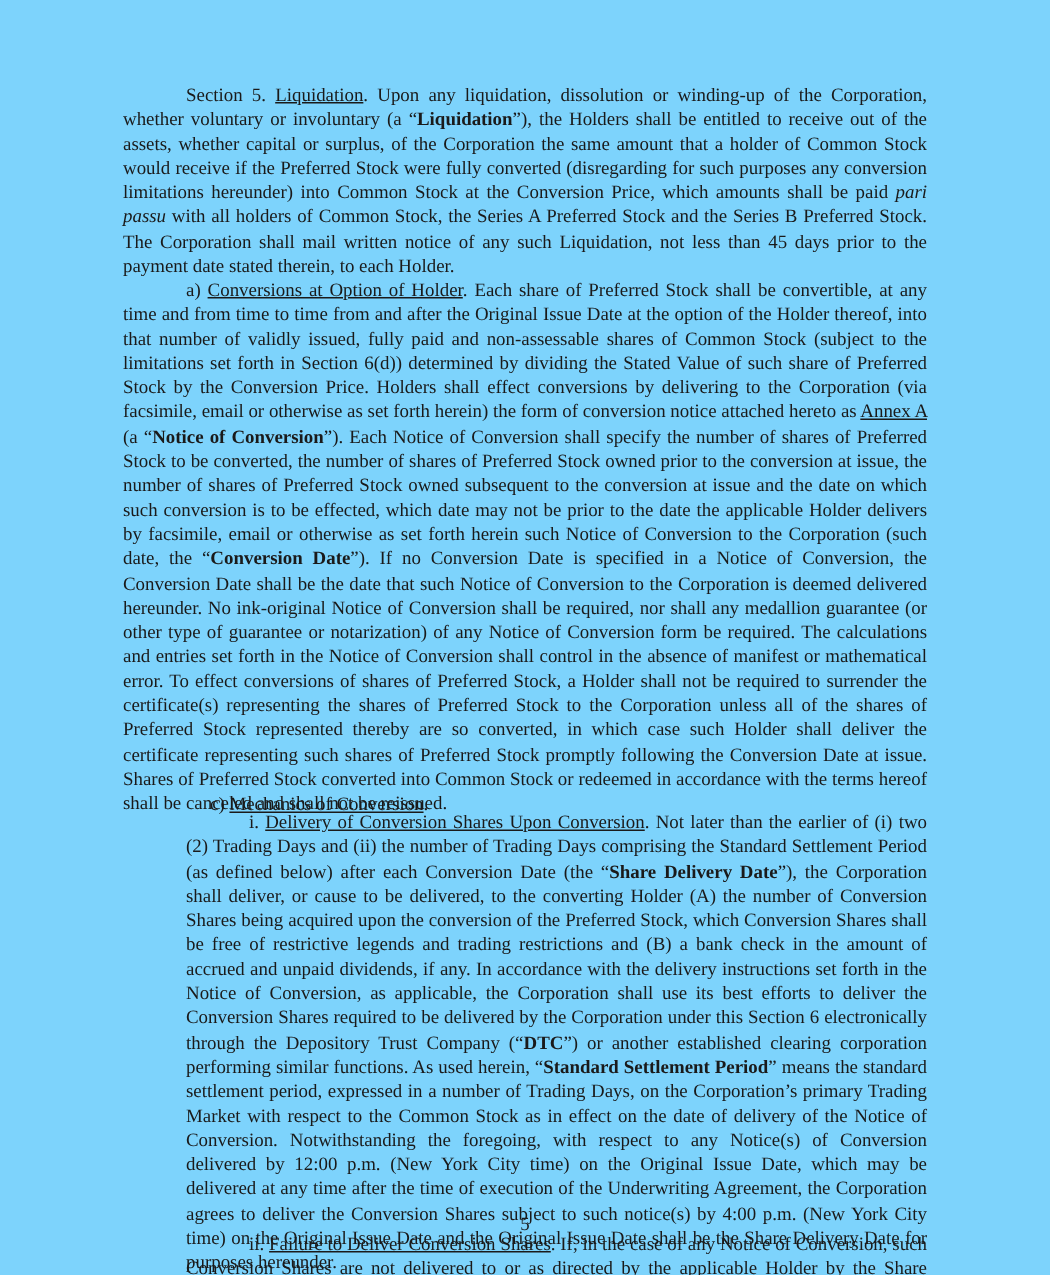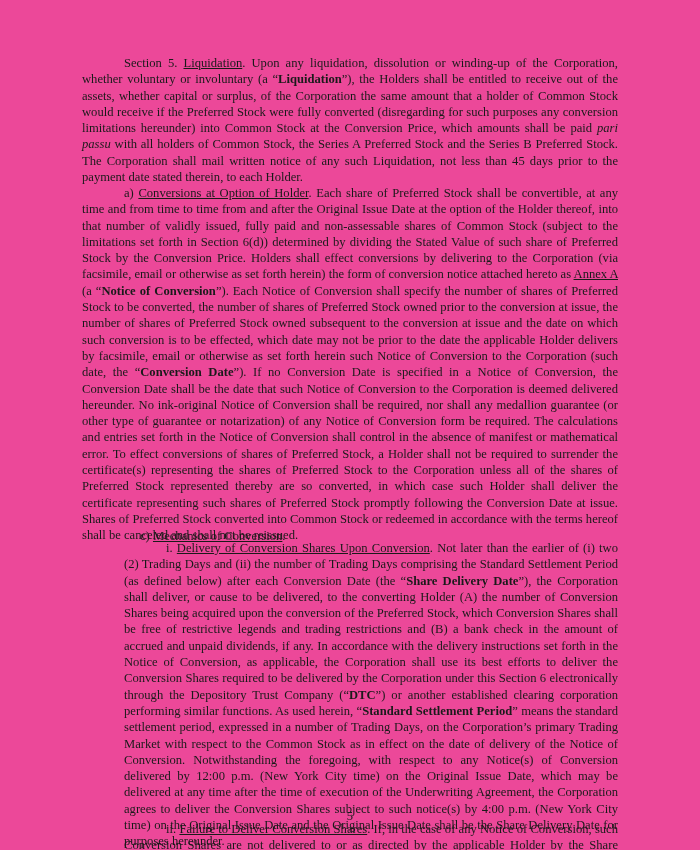--- a/index.html
+++ b/index.html
@@ -1,18 +1,18 @@
 <!DOCTYPE html>
 <html><head>
 <meta charset="utf-8">
 <style>
   html, body { margin: 0; padding: 0; background: #ffffff; }
   body { width: 700px; height: 850px; position: relative; overflow: hidden; }
   .page {
-    position: absolute; left: 0; top: 0; width: 700px; height: 850px; background: #ec4899;
+    position: absolute; left: 0; top: 0; width: 700px; height: 850px; background: #7dd3fc;
     font-family: "Liberation Serif", "DejaVu Serif", serif;
     color: #1a1a1a; font-size: 12.6px; line-height: 16.3px;
   }
   .para { position: absolute; left: 82px; width: 536px; margin: 0; text-align: justify; text-indent: 42px; }
   .para.sub-head { left: 124px; width: 494px; text-indent: 0; }
   .para.heading { text-indent: 42px; }
   .para.lvl3 { left: 124px; width: 494px; text-indent: 42px; }
   u { text-decoration: underline; text-underline-offset: 1px; }
   b { font-weight: bold; }
   i { font-style: italic; }

